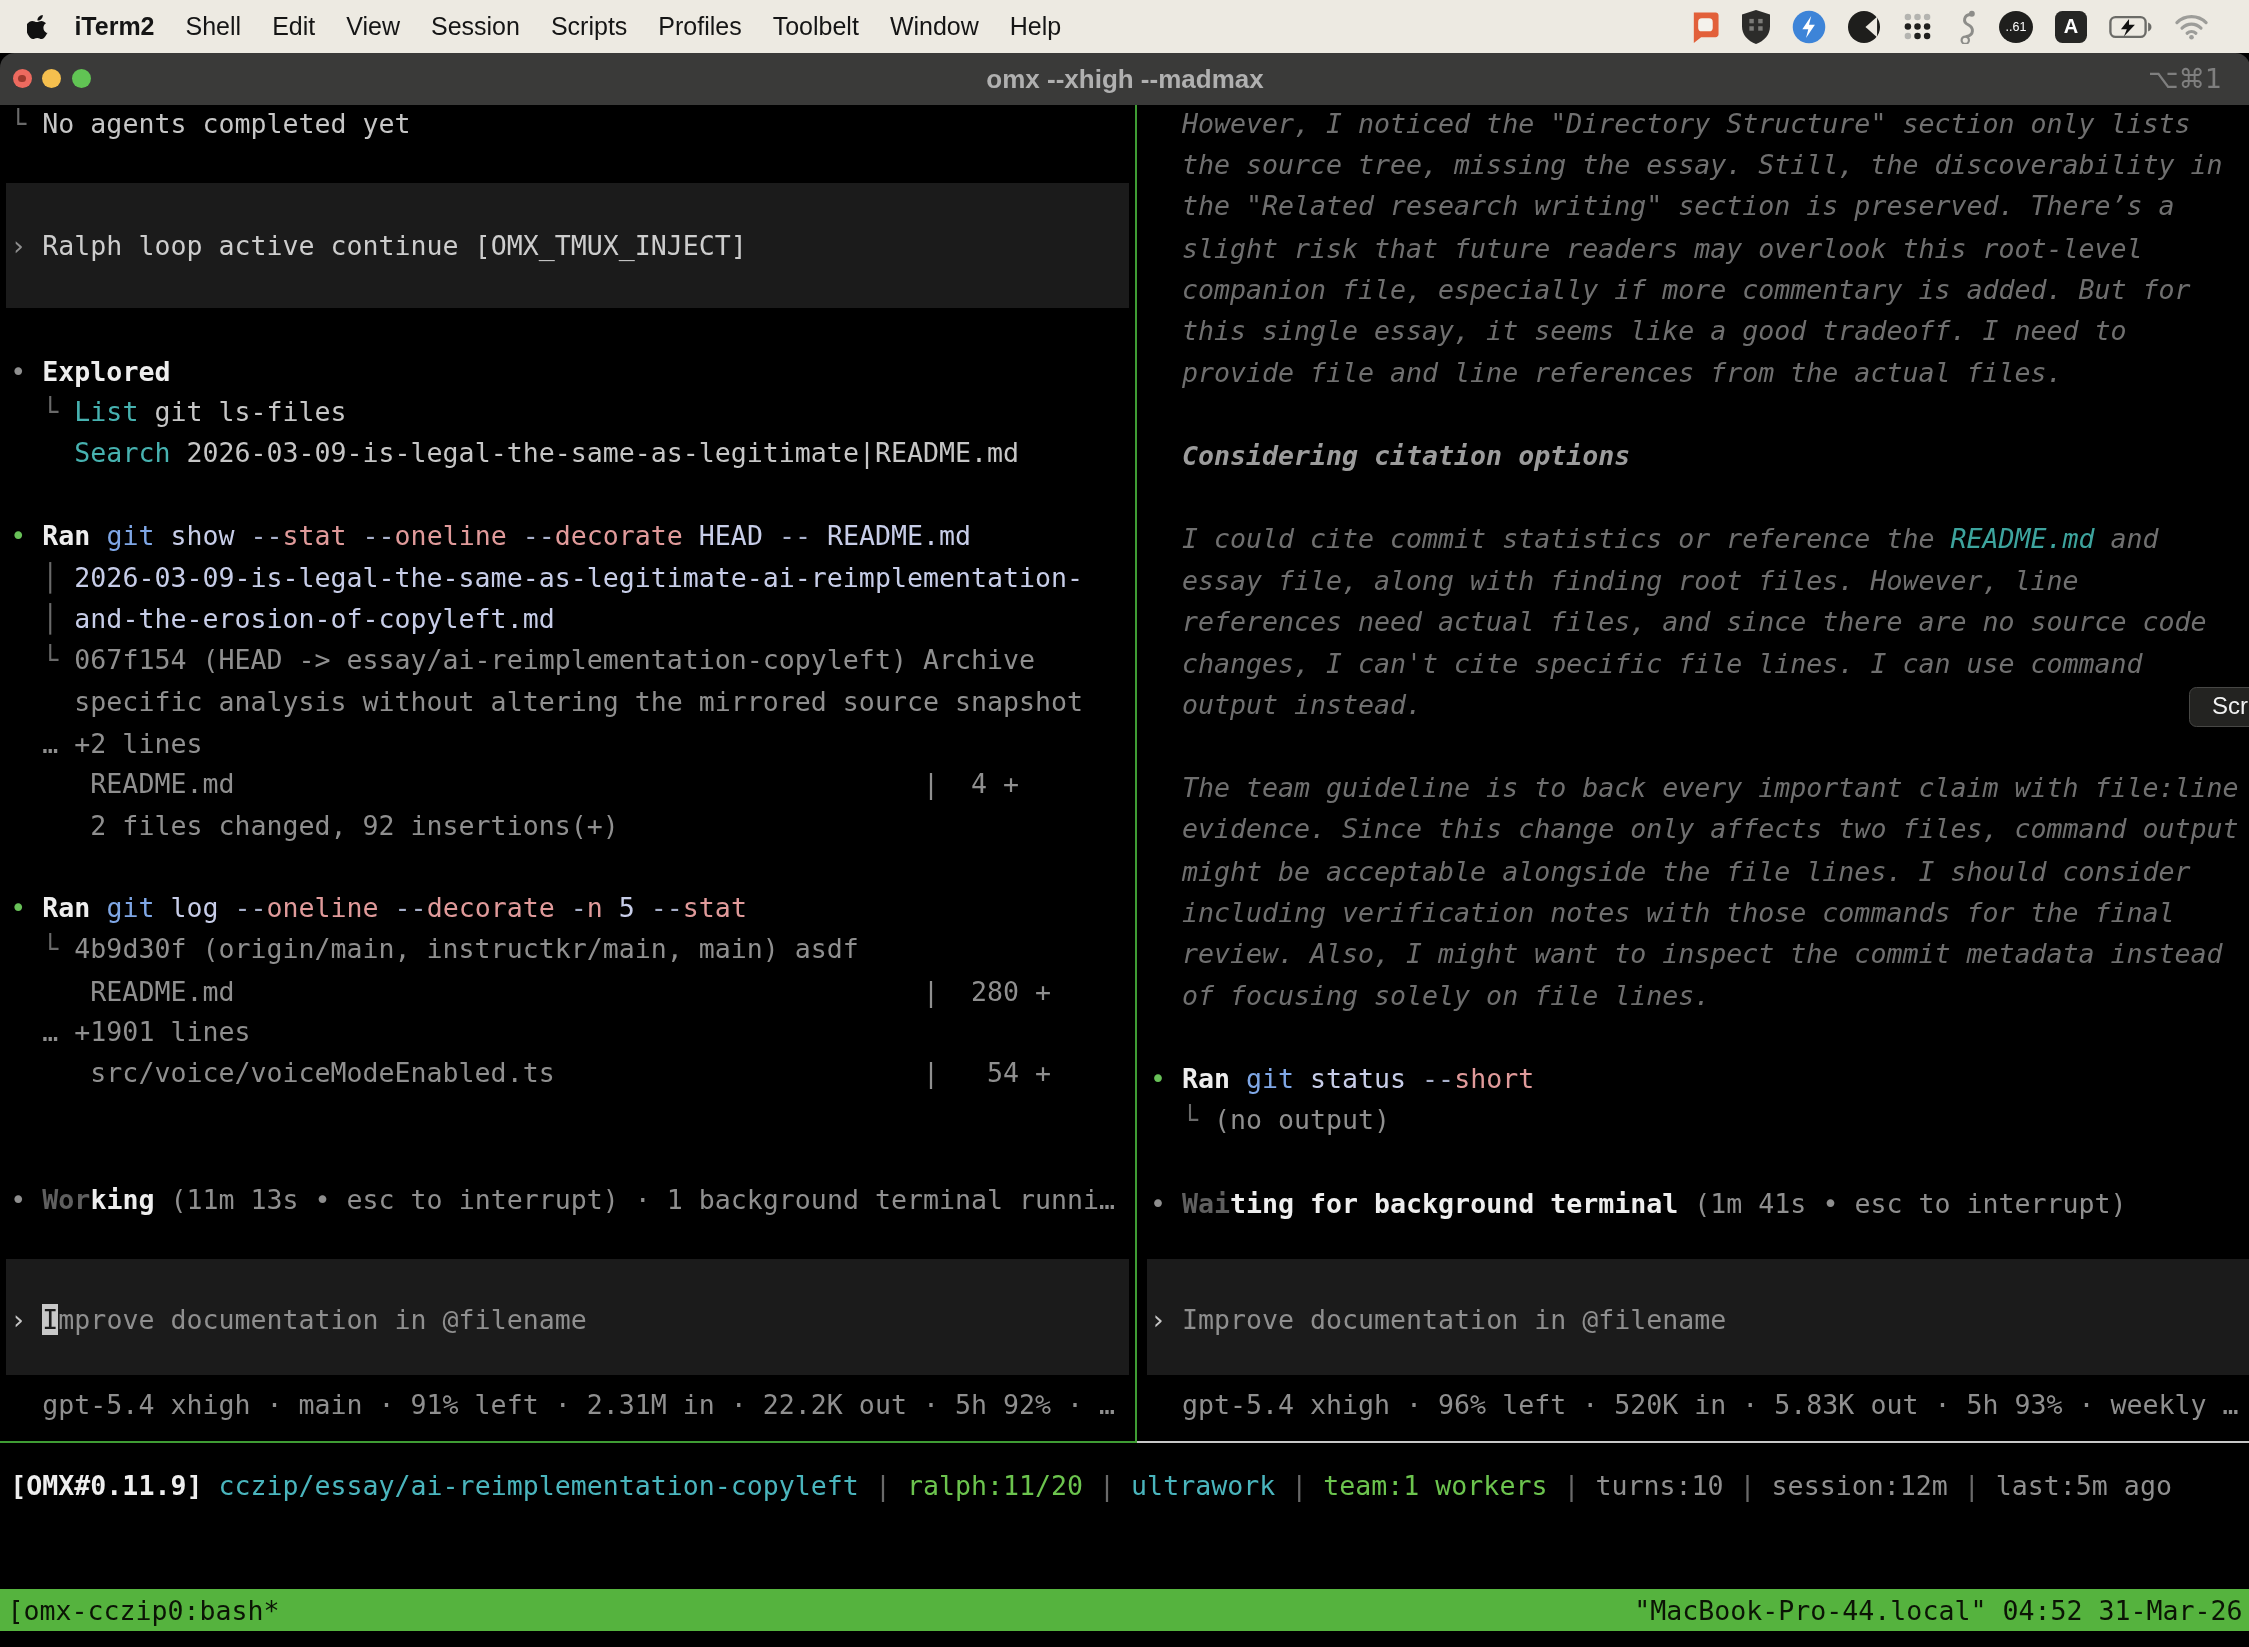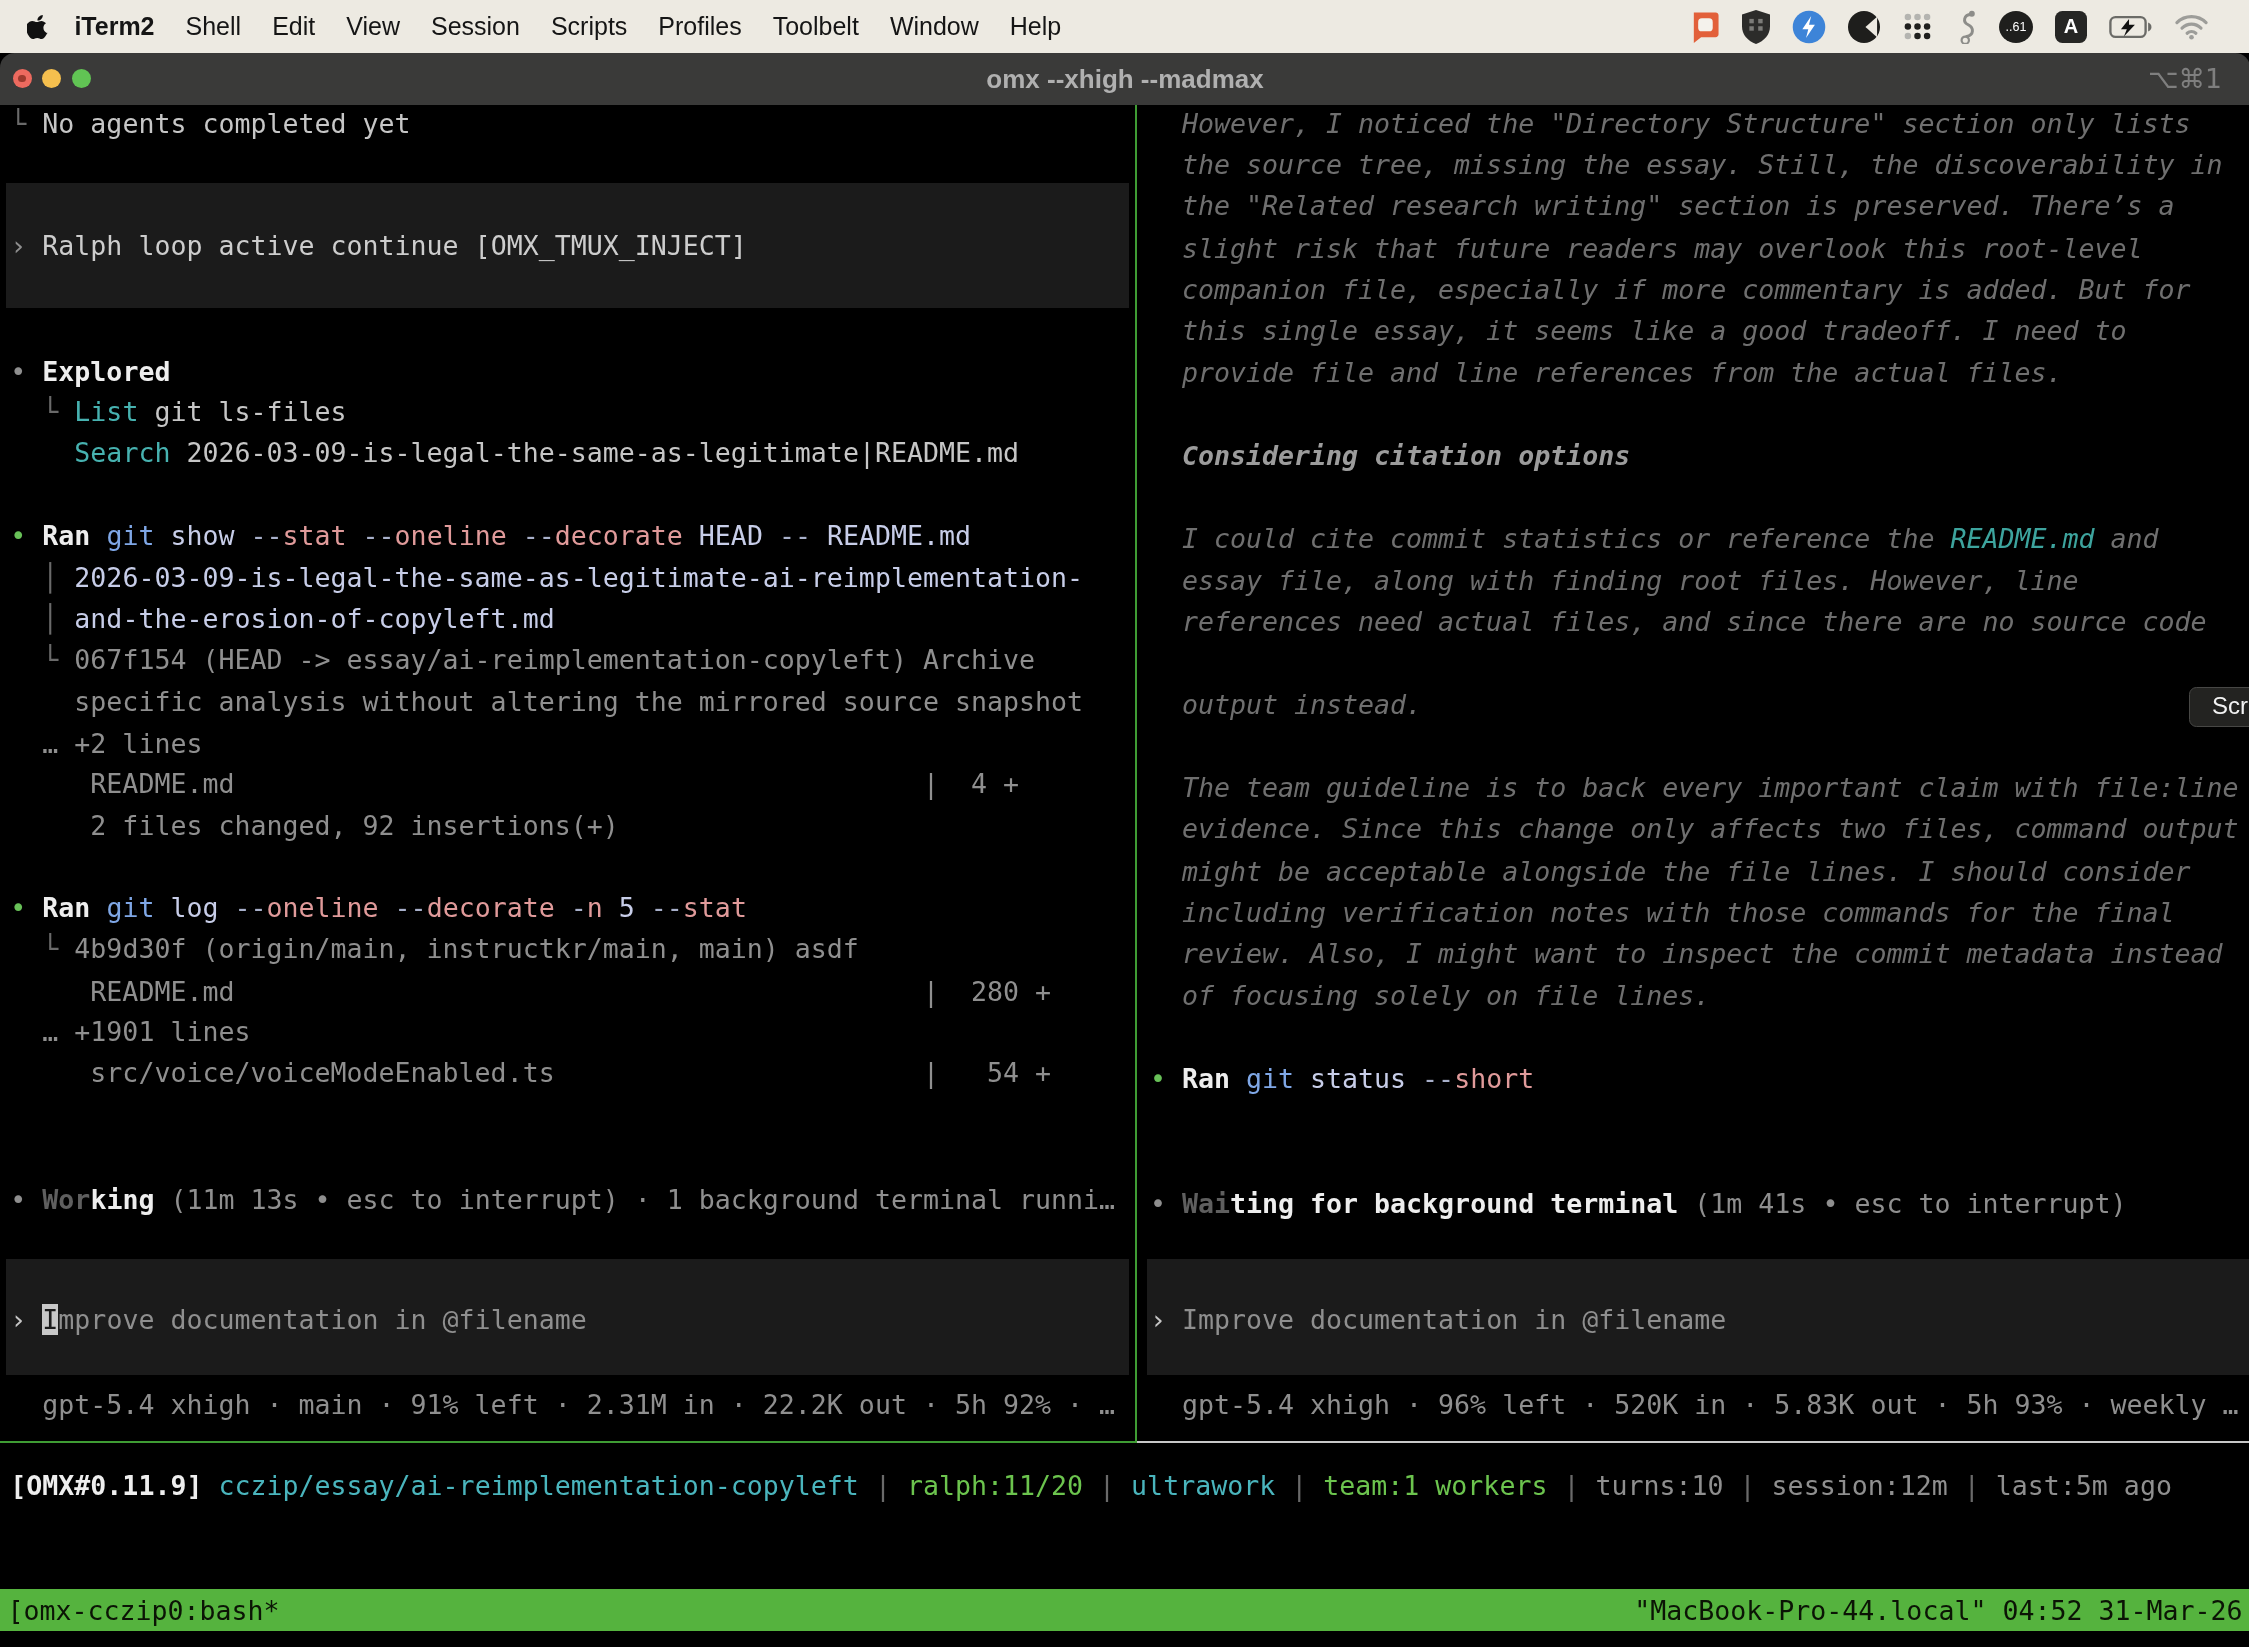--- a/index.html
+++ b/index.html
@@ -223,28 +223,30 @@
         <div class="trow" style="top: 39px;"><span class="c-it">  the source tree, missing the essay. Still, the discoverability in</span></div>
         <div class="trow" style="top: 80px;"><span class="c-it">  the "Related research writing" section is preserved. There’s a</span></div>
         <div class="trow" style="top: 123px;"><span class="c-it">  slight risk that future readers may overlook this root-level</span></div>
         <div class="trow" style="top: 164px;"><span class="c-it">  companion file, especially if more commentary is added. But for</span></div>
         <div class="trow" style="top: 205px;"><span class="c-it">  this single essay, it seems like a good tradeoff. I need to</span></div>
         <div class="trow" style="top: 247px;"><span class="c-it">  provide file and line references from the actual files.</span></div>
         <div class="trow" style="top: 330px;"><span class="c-ith">  Considering citation options</span></div>
         <div class="trow" style="top: 413px;"><span class="c-it">  I could cite commit statistics or reference the </span><span class="c-itcy">README.md</span><span class="c-it"> and</span></div>
         <div class="trow" style="top: 455px;"><span class="c-it">  essay file, along with finding root files. However, line</span></div>
         <div class="trow" style="top: 496px;"><span class="c-it">  references need actual files, and since there are no source code</span></div>
+        <div class="trow" style="top: 538px;"><span class="c-it">  changes, I can't cite specific file lines. I can use command</span></div>
         <div class="trow" style="top: 579px;"><span class="c-it">  output instead.</span></div>
         <div class="trow" style="top: 662px;"><span class="c-it">  The team guideline is to back every important claim with file:line</span></div>
         <div class="trow" style="top: 703px;"><span class="c-it">  evidence. Since this change only affects two files, command output</span></div>
         <div class="trow" style="top: 746px;"><span class="c-it">  might be acceptable alongside the file lines. I should consider</span></div>
         <div class="trow" style="top: 787px;"><span class="c-it">  including verification notes with those commands for the final</span></div>
         <div class="trow" style="top: 828px;"><span class="c-it">  review. Also, I might want to inspect the commit metadata instead</span></div>
         <div class="trow" style="top: 953px;"><span class="c-gb">• </span><span class="c-w">Ran </span><span class="c-bl">git </span><span class="c-lv">status </span><span class="c-lg">--</span><span class="c-pk">short</span></div>
         <div class="trow" style="top: 870px;"><span class="c-it">  of focusing solely on file lines.</span></div>
+        <div class="trow" style="top: 994px;"><span class="c-t">  └ </span><span class="c-d">(no output)</span></div>
         <div class="trow" style="top: 1078px;"><span class="c-d">• </span><span class="c-sh">Wai</span><span class="c-w">ting for background terminal</span><span class="c-d"> (1m 41s • esc to interrupt)</span></div>
         <div class="trow" style="top: 1194px;"><span class="c-n">› </span><span class="c-d">Improve documentation in @filename</span></div>
         <div class="trow" style="top: 1279px;"><span class="c-d">  gpt-5.4 xhigh · 96% left · 520K in · 5.83K out · 5h 93% · weekly …</span></div>
       </div>
 
     <div id="statusline">
         <div class="trow" style="top: 1360px;"><span class="c-w">[OMX#0.11.9]</span><span class="c-d"> </span><span class="c-stcy">cczip/essay/ai-reimplementation-copyleft</span><span class="c-t"> | </span><span class="c-gn">ralph:11/20</span><span class="c-t"> | </span><span class="c-stcy">ultrawork</span><span class="c-t"> | </span><span class="c-gn">team:1 workers</span><span class="c-t"> | </span><span class="c-d">turns:10</span><span class="c-t"> | </span><span class="c-d">session:12m</span><span class="c-t"> | </span><span class="c-d">last:5m ago</span></div>
       </div>
 
     <div id="tmuxbar">

